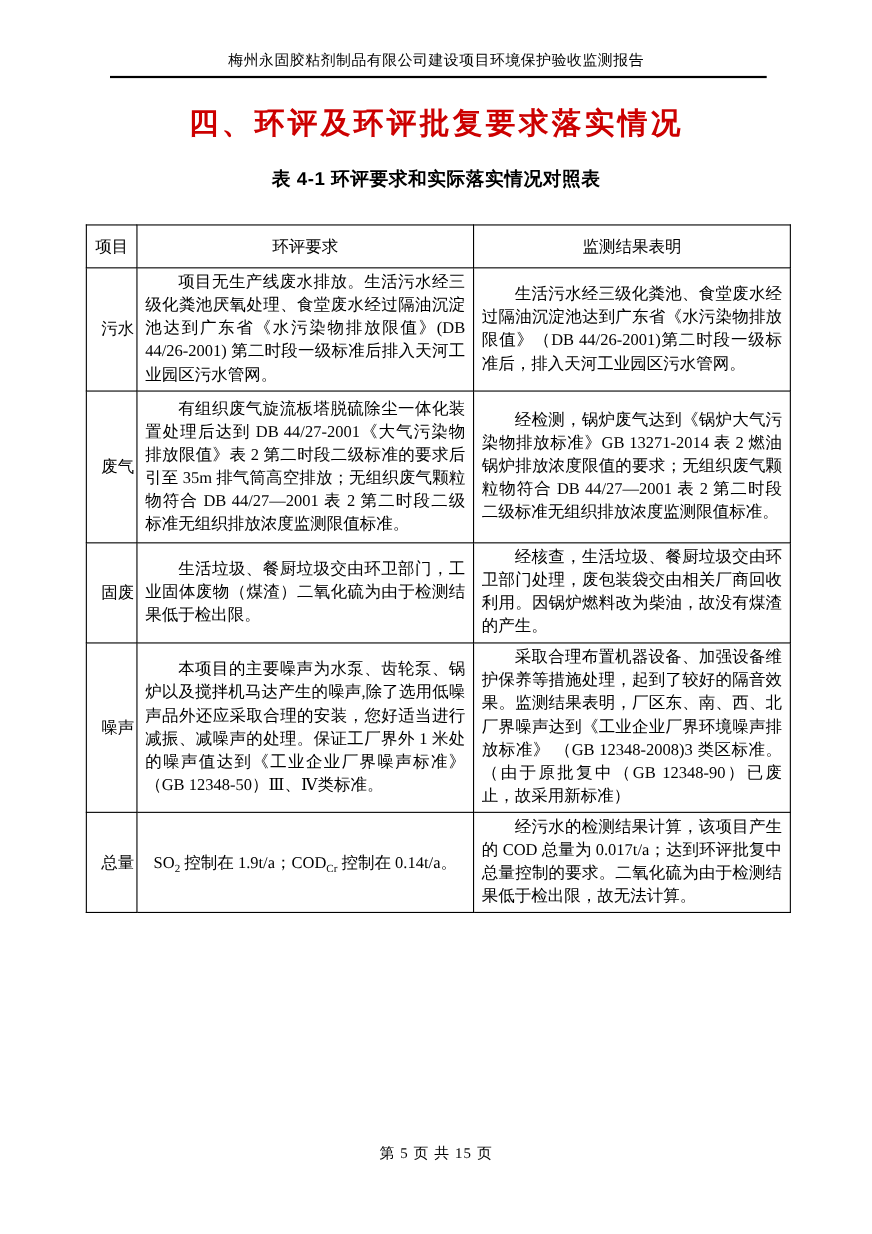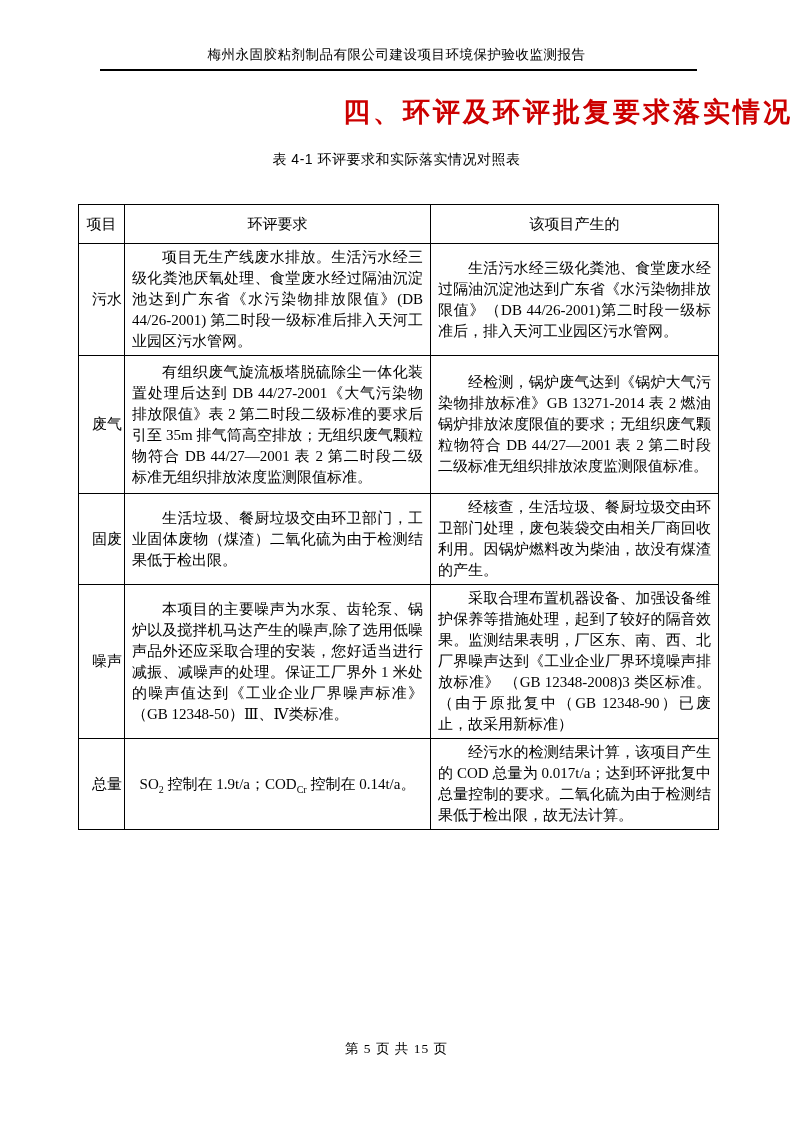--- a/index.html
+++ b/index.html
@@ -28,35 +28,35 @@
     width: 597px;
     height: 0;
     border-top: 2px solid #000000;
   }
   .doc-title {
     position: absolute;
     top: 94px;
     left: 0;
     width: 100%;
     margin: 0;
-    text-align: right;
+    text-align: center;
     font-family: "Liberation Sans", "DejaVu Sans", sans-serif;
     font-size: 27px;
     font-weight: bold;
     letter-spacing: 3px;
   }
   .table-caption {
     position: absolute;
     top: 151px;
     left: 0;
     width: 100%;
     text-align: center;
     font-family: "Liberation Sans", "DejaVu Sans", sans-serif;
-    font-size: 14px;
-    font-weight: normal;
+    font-size: 17px;
+    font-weight: bold;
     letter-spacing: 0.5px;
   }
   table.compare {
     position: absolute;
     top: 204px;
     left: 78px;
     width: 640px;
     border-collapse: collapse;
     table-layout: fixed;
     font-size: 15px;
@@ -117,21 +117,21 @@
   <table class="compare">
     <colgroup>
       <col style="width:46px">
       <col style="width:306px">
       <col style="width:288px">
     </colgroup>
     <thead>
       <tr style="height:36px">
         <th>项目</th>
         <th>环评要求</th>
-        <th>该项目产生的</th>
+        <th>监测结果表明</th>
       </tr>
     </thead>
     <tbody>
       <tr style="height:93px">
         <td class="item-cell">污水</td>
         <td class="text-cell">
           <p class="para">项目无生产线废水排放。生活污水经三级化粪池厌氧处理、食堂废水经过隔油沉淀池达到广东省《水污染物排放限值》(DB 44/26-2001) 第二时段一级标准后排入天河工业园区污水管网。</p>
         </td>
         <td class="text-cell">
           <p class="para">生活污水经三级化粪池、食堂废水经过隔油沉淀池达到广东省《水污染物排放限值》（DB 44/26-2001)第二时段一级标准后，排入天河工业园区污水管网。</p>

